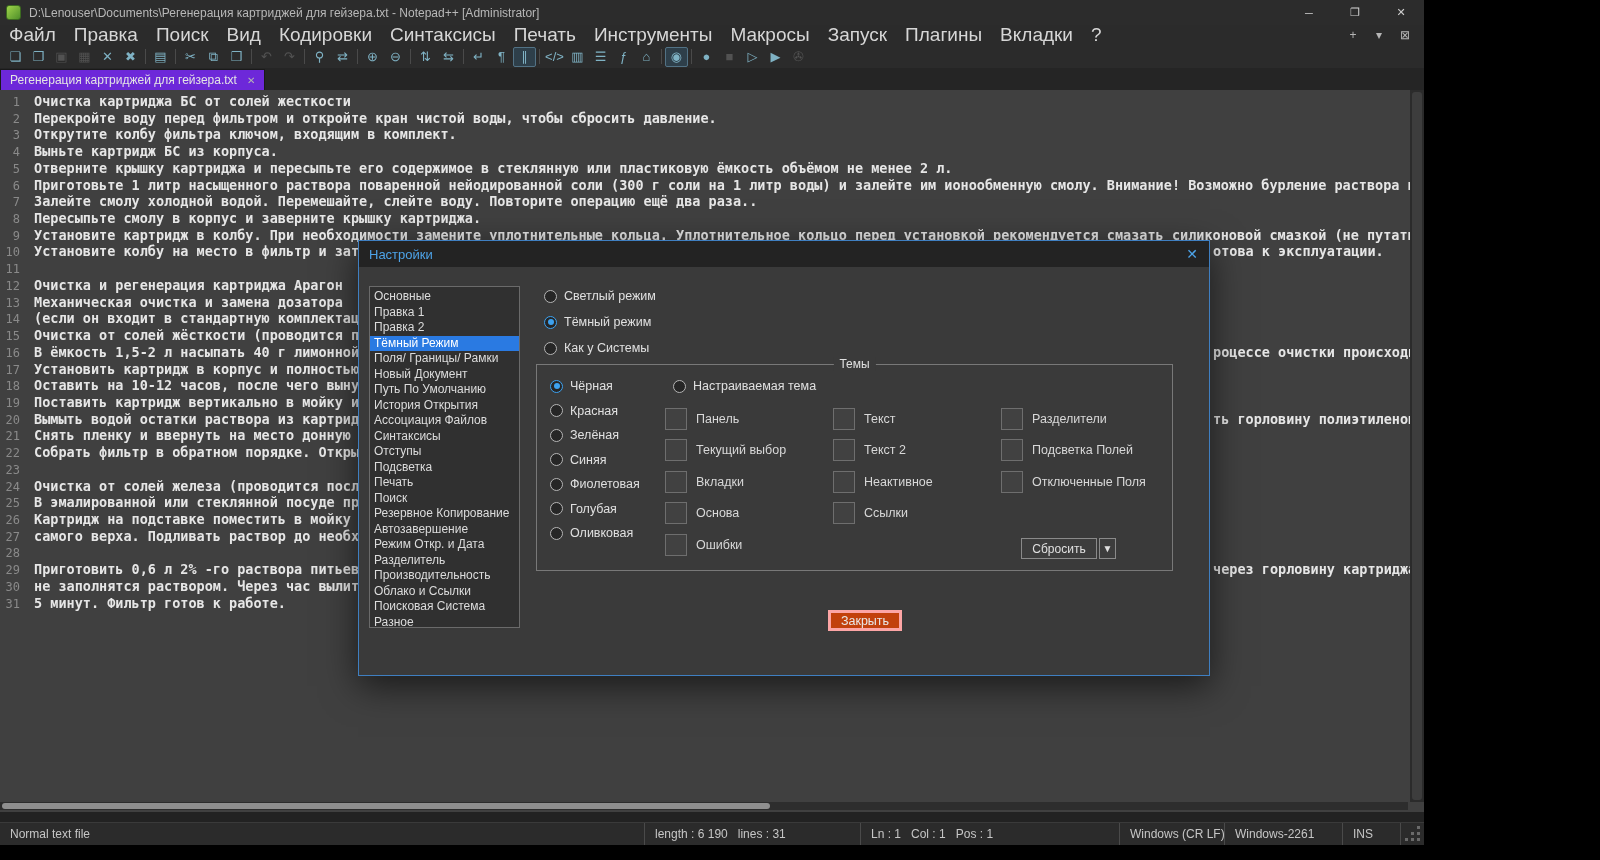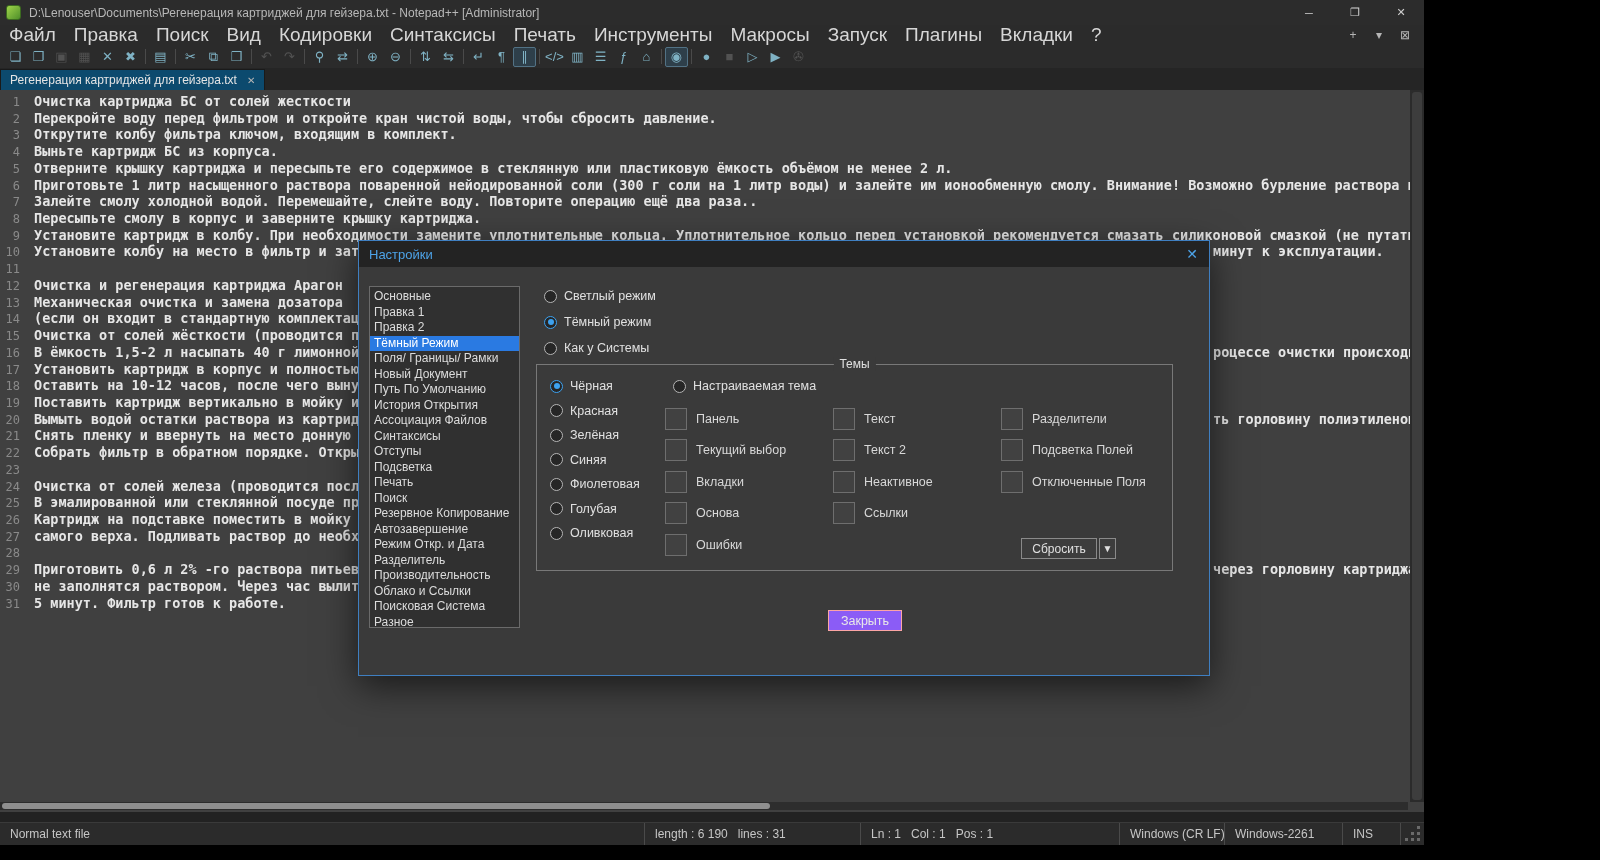--- a/index.html
+++ b/index.html
@@ -31,21 +31,21 @@
   .tbwrap{display:flex;align-items:center;}
   .tbsep{width:1px;height:15px;background:#4a4a4a;margin:0 3px;display:inline-block;}
   .tbbtn{width:23px;height:20px;display:flex;align-items:center;justify-content:center;color:var(--icon);font-size:13px;background:transparent;border:1px solid transparent;border-radius:2px;}
   .tbbtn.disabled{color:var(--icon-disabled);}
   .tbbtn.pressed{background:#2e3f4a;border-color:#527285;}
   .tbglyph{line-height:1;}
 
   
   .tabbar{position:absolute;top:68px;left:0;right:0;height:22px;background:#252525;display:flex;align-items:flex-end;}
   .tab{height:21px;display:flex;align-items:center;padding:0 9px;background:#2f2f2f;border:1px solid #1a1a1a;border-bottom:0;color:#e4e4e4;}
-  .tab.active{background:#0c4a6e;}
+  .tab.active{background:#6d28d9;}
   .tab-label{font-size:12px;white-space:nowrap;}
   .tab-close{margin-left:10px;font-size:10px;color:#b5b5b5;}
 
   
   .editor{position:absolute;top:90px;left:0;right:0;height:722px;background:#404040;overflow:hidden;padding-left:40px;}
   .lines{position:absolute;inset:0;padding-top:3px;}
   .line{height:16.73px;line-height:16.73px;white-space:pre;position:relative;font-family:"DejaVu Sans Mono",monospace;font-size:13.5px;font-weight:bold;color:#e6e6e6;}
   .ln{display:inline-block;width:34px;text-align:right;padding-right:14px;color:#8a8a8a;font-weight:normal;font-size:12px;}
   .tail{position:absolute;top:0;}
   .vscroll{position:absolute;top:0;right:0;width:14px;bottom:10px;background:#2b2b2b;}
@@ -93,21 +93,21 @@
   .swatch-col.c2{left:296px;}
   .swatch-col.c3{left:464px;}
   .swatch-row{display:flex;align-items:center;height:31.5px;}
   .swatch{width:22px;height:22px;background:#414141;border:1px solid #6e6e6e;flex:none;}
   .swatch-label{margin-left:9px;font-size:12.5px;color:#d8d8d8;white-space:nowrap;}
 
   .reset-btn{position:absolute;left:484px;top:173px;display:flex;align-items:center;}
   .reset-main{width:76px;height:21px;background:#3d3d3d;border:1px solid #8a8a8a;color:#e0e0e0;font-size:12px;display:flex;align-items:center;justify-content:center;}
   .reset-arrow{width:17px;height:21px;margin-left:2px;background:#3d3d3d;border:1px solid #8a8a8a;color:#e0e0e0;font-size:10px;display:flex;align-items:center;justify-content:center;}
 
-  .close-btn{position:absolute;left:469px;top:369px;width:74px;height:21px;background:#8b5cf6;border:1px solid #fca5a5;color:#e8e8e8;font-size:12.5px;display:flex;align-items:center;justify-content:center;}
+  .close-btn{position:absolute;left:469px;top:369px;width:74px;height:21px;background:#c2410c;border:3px solid #fca5a5;color:#e8e8e8;font-size:12.5px;display:flex;align-items:center;justify-content:center;}
 </style>
 </head>
 <body>
 
 <div class="screen">
   <div class="window">
 
     <div class="titlebar">
       <div class="app-icon"></div>
       <div class="title-text">D:\Lenouser\Documents\Регенерация картриджей для гейзера.txt - Notepad++ [Administrator]</div>
@@ -412,21 +412,21 @@
           <div class="line"><span class="ln">5</span><span class="code">Отверните крышку картриджа и пересыпьте его содержимое в стеклянную или пластиковую ёмкость объёмом не менее 2 л.</span></div>
 
           <div class="line"><span class="ln">6</span><span class="code">Приготовьте 1 литр насыщенного раствора поваренной нейодированной соли (300 г соли на 1 литр воды) и залейте им ионообменную смолу. Внимание! Возможно бурление раствора из-за выходящего из смолы воздуха. Переме</span></div>
 
           <div class="line"><span class="ln">7</span><span class="code">Залейте смолу холодной водой. Перемешайте, слейте воду. Повторите операцию ещё два раза..</span></div>
 
           <div class="line"><span class="ln">8</span><span class="code">Пересыпьте смолу в корпус и заверните крышку картриджа.</span></div>
 
           <div class="line"><span class="ln">9</span><span class="code">Установите картридж в колбу. При необходимости замените уплотнительные кольца. Уплотнительное кольцо перед установкой рекомендуется смазать силиконовой смазкой (не путать с герметиком) или вазелином.</span></div>
 
-          <div class="line"><span class="ln">10</span><span class="code">Установите колбу на место в фильтр и затян</span><span class="tail" style="left: 1213px;">минут к эксплуатации.</span></div>
+          <div class="line"><span class="ln">10</span><span class="code">Установите колбу на место в фильтр и затян</span><span class="tail" style="left: 1213px;">отова к эксплуатации.</span></div>
 
           <div class="line"><span class="ln">11</span><span class="code"></span></div>
 
           <div class="line"><span class="ln">12</span><span class="code">Очистка и регенерация картриджа Арагон</span></div>
 
           <div class="line"><span class="ln">13</span><span class="code">Механическая очистка и замена дозатора</span></div>
 
           <div class="line"><span class="ln">14</span><span class="code">(если он входит в стандартную комплектацию</span></div>
 
           <div class="line"><span class="ln">15</span><span class="code">Очистка от солей жёсткости (проводится пос</span></div>

